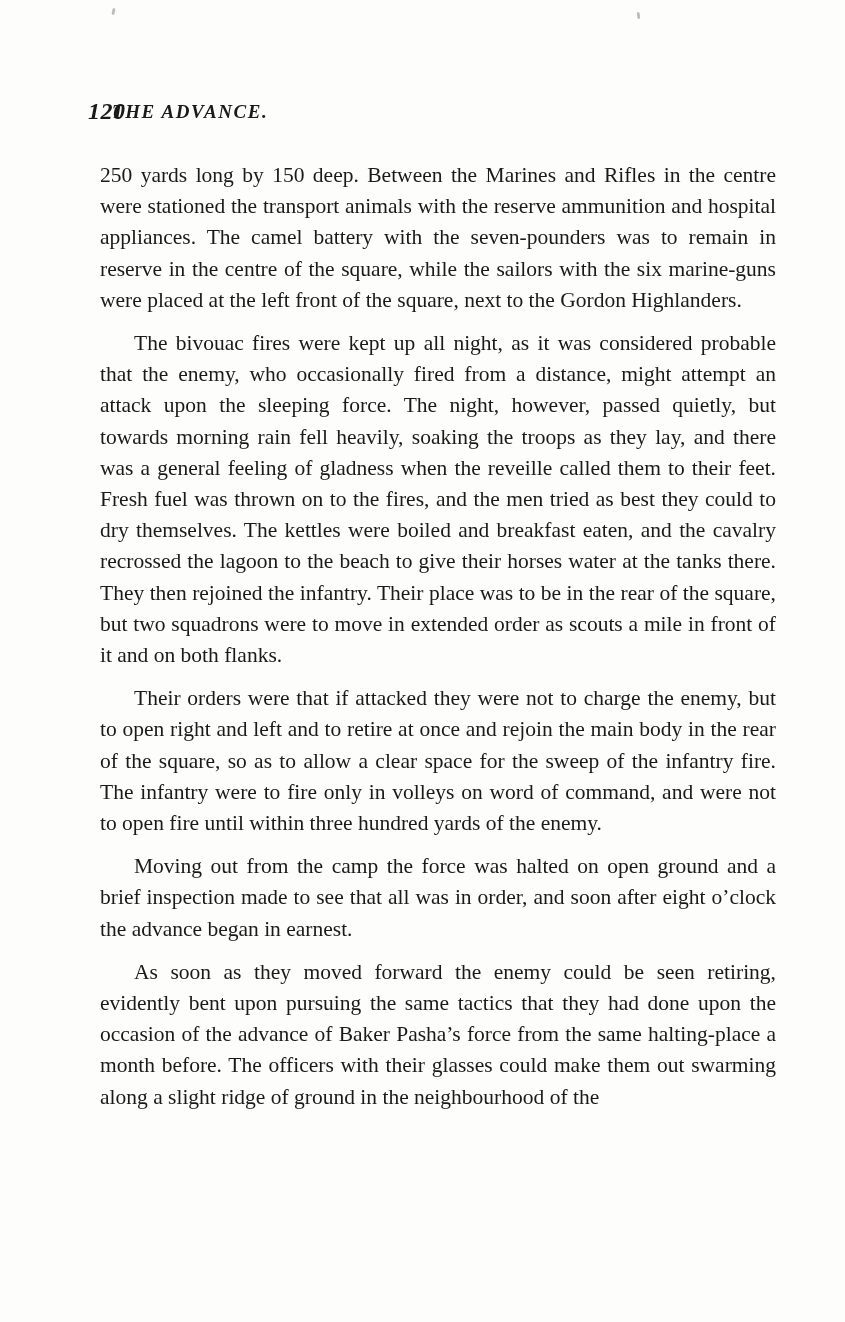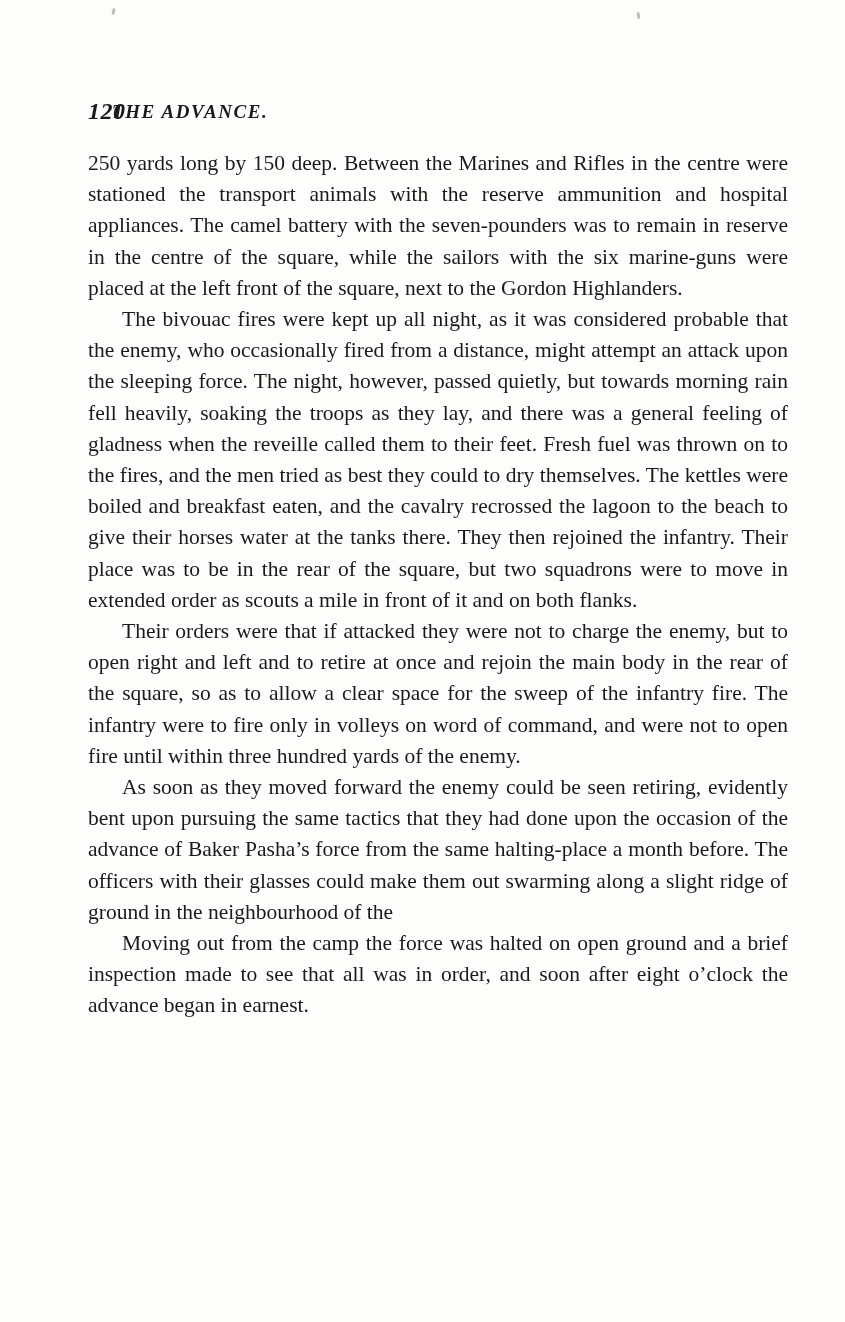--- a/index.html
+++ b/index.html
@@ -68,21 +68,21 @@
     position: absolute;
     top: 148px;
     left: 88px;
     width: 700px;
     font-size: 21.5px;
     line-height: 31.2px;
     text-align: justify;
     text-justify: inter-word;
   }
   .body-text p {
-    margin: 0;
+    margin: 12px;
     text-indent: 34px;
   }
   .body-text p.first {
     text-indent: 0;
   }
   
   .body-text p {
     text-align: justify;
   }
 </style>
@@ -96,17 +96,17 @@
 
   <div class="header">
     <div class="folio">120</div>
     <div class="running-head">THE ADVANCE.</div>
   </div>
 
   <div class="body-text">
     <p class="first">250 yards long by 150 deep.    Between the Marines and Rifles in the centre were stationed the transport animals with the reserve ammunition and hospital appliances.    The camel battery with the seven-pounders was to remain in reserve in the centre of the square, while the sailors with the six marine-guns were placed at the left front of the square, next to the Gordon Highlanders.</p>
     <p>The bivouac fires were kept up all night, as it was considered probable that the enemy, who occasionally fired from a distance, might attempt an attack upon the sleeping force.    The night, however, passed quietly, but towards morning rain fell heavily, soaking the troops as they lay, and there was a general feeling of gladness when the reveille called them to their feet.    Fresh fuel was thrown on to the fires, and the men tried as best they could to dry themselves.    The kettles were boiled and breakfast eaten, and the cavalry recrossed the lagoon to the beach to give their horses water at the tanks there.    They then rejoined the infantry.  Their place was to be in the rear of the square, but two squadrons were to move in extended order as scouts a mile in front of it and on both flanks.</p>
     <p>Their orders were that if attacked they were not to charge the enemy, but to open right and left and to retire at once and rejoin the main body in the rear of the square, so as to allow a clear space for the sweep of the infantry fire.    The infantry were to fire only in volleys on word of command, and were not to open fire until within three hundred yards of the enemy.</p>
+    <p>Moving out from the camp the force was halted on open ground and a brief inspection made to see that all was in order, and soon after eight o’clock the advance began in earnest.</p>
     <p>As soon as they moved forward the enemy could be seen retiring, evidently bent upon pursuing the same tactics that they had done upon the occasion of the advance of Baker Pasha’s force from the same halting-place a month before. The officers with their glasses could make them out swarming along a slight ridge of ground in the neighbourhood of the</p>
-    <p>Moving out from the camp the force was halted on open ground and a brief inspection made to see that all was in order, and soon after eight o’clock the advance began in earnest.</p>
   </div>
 
 </div>
 
 </body></html>

